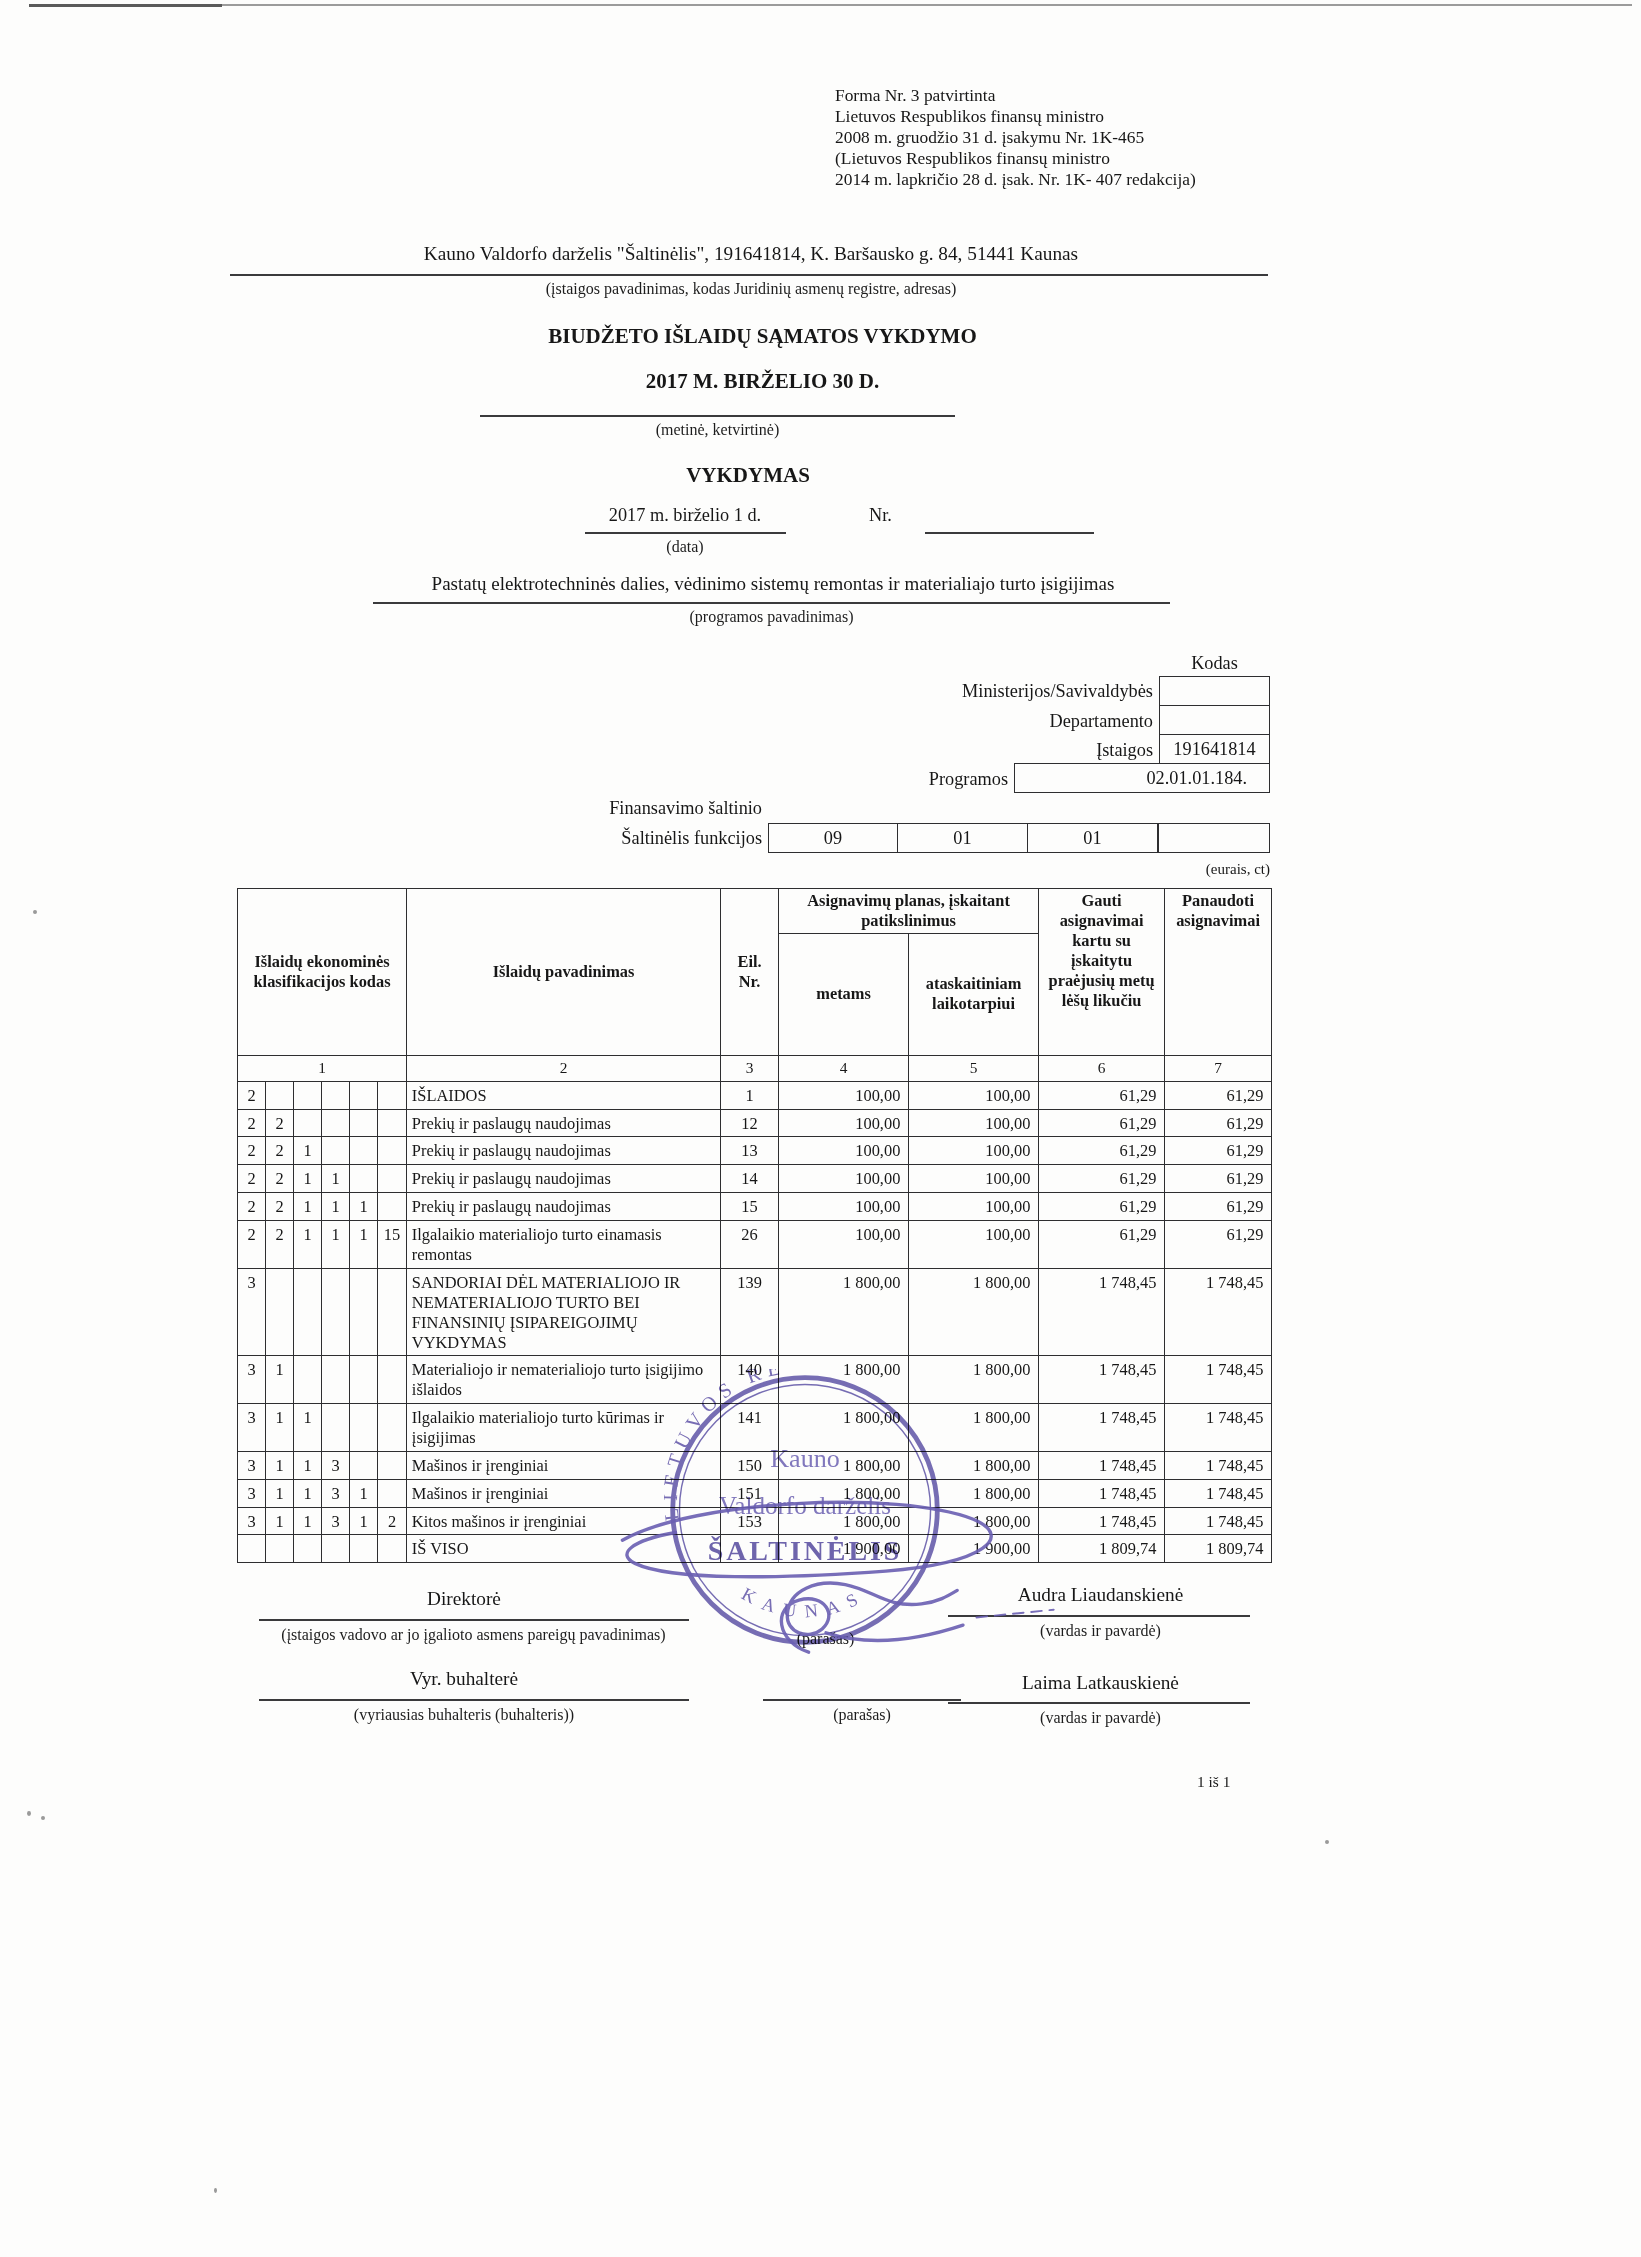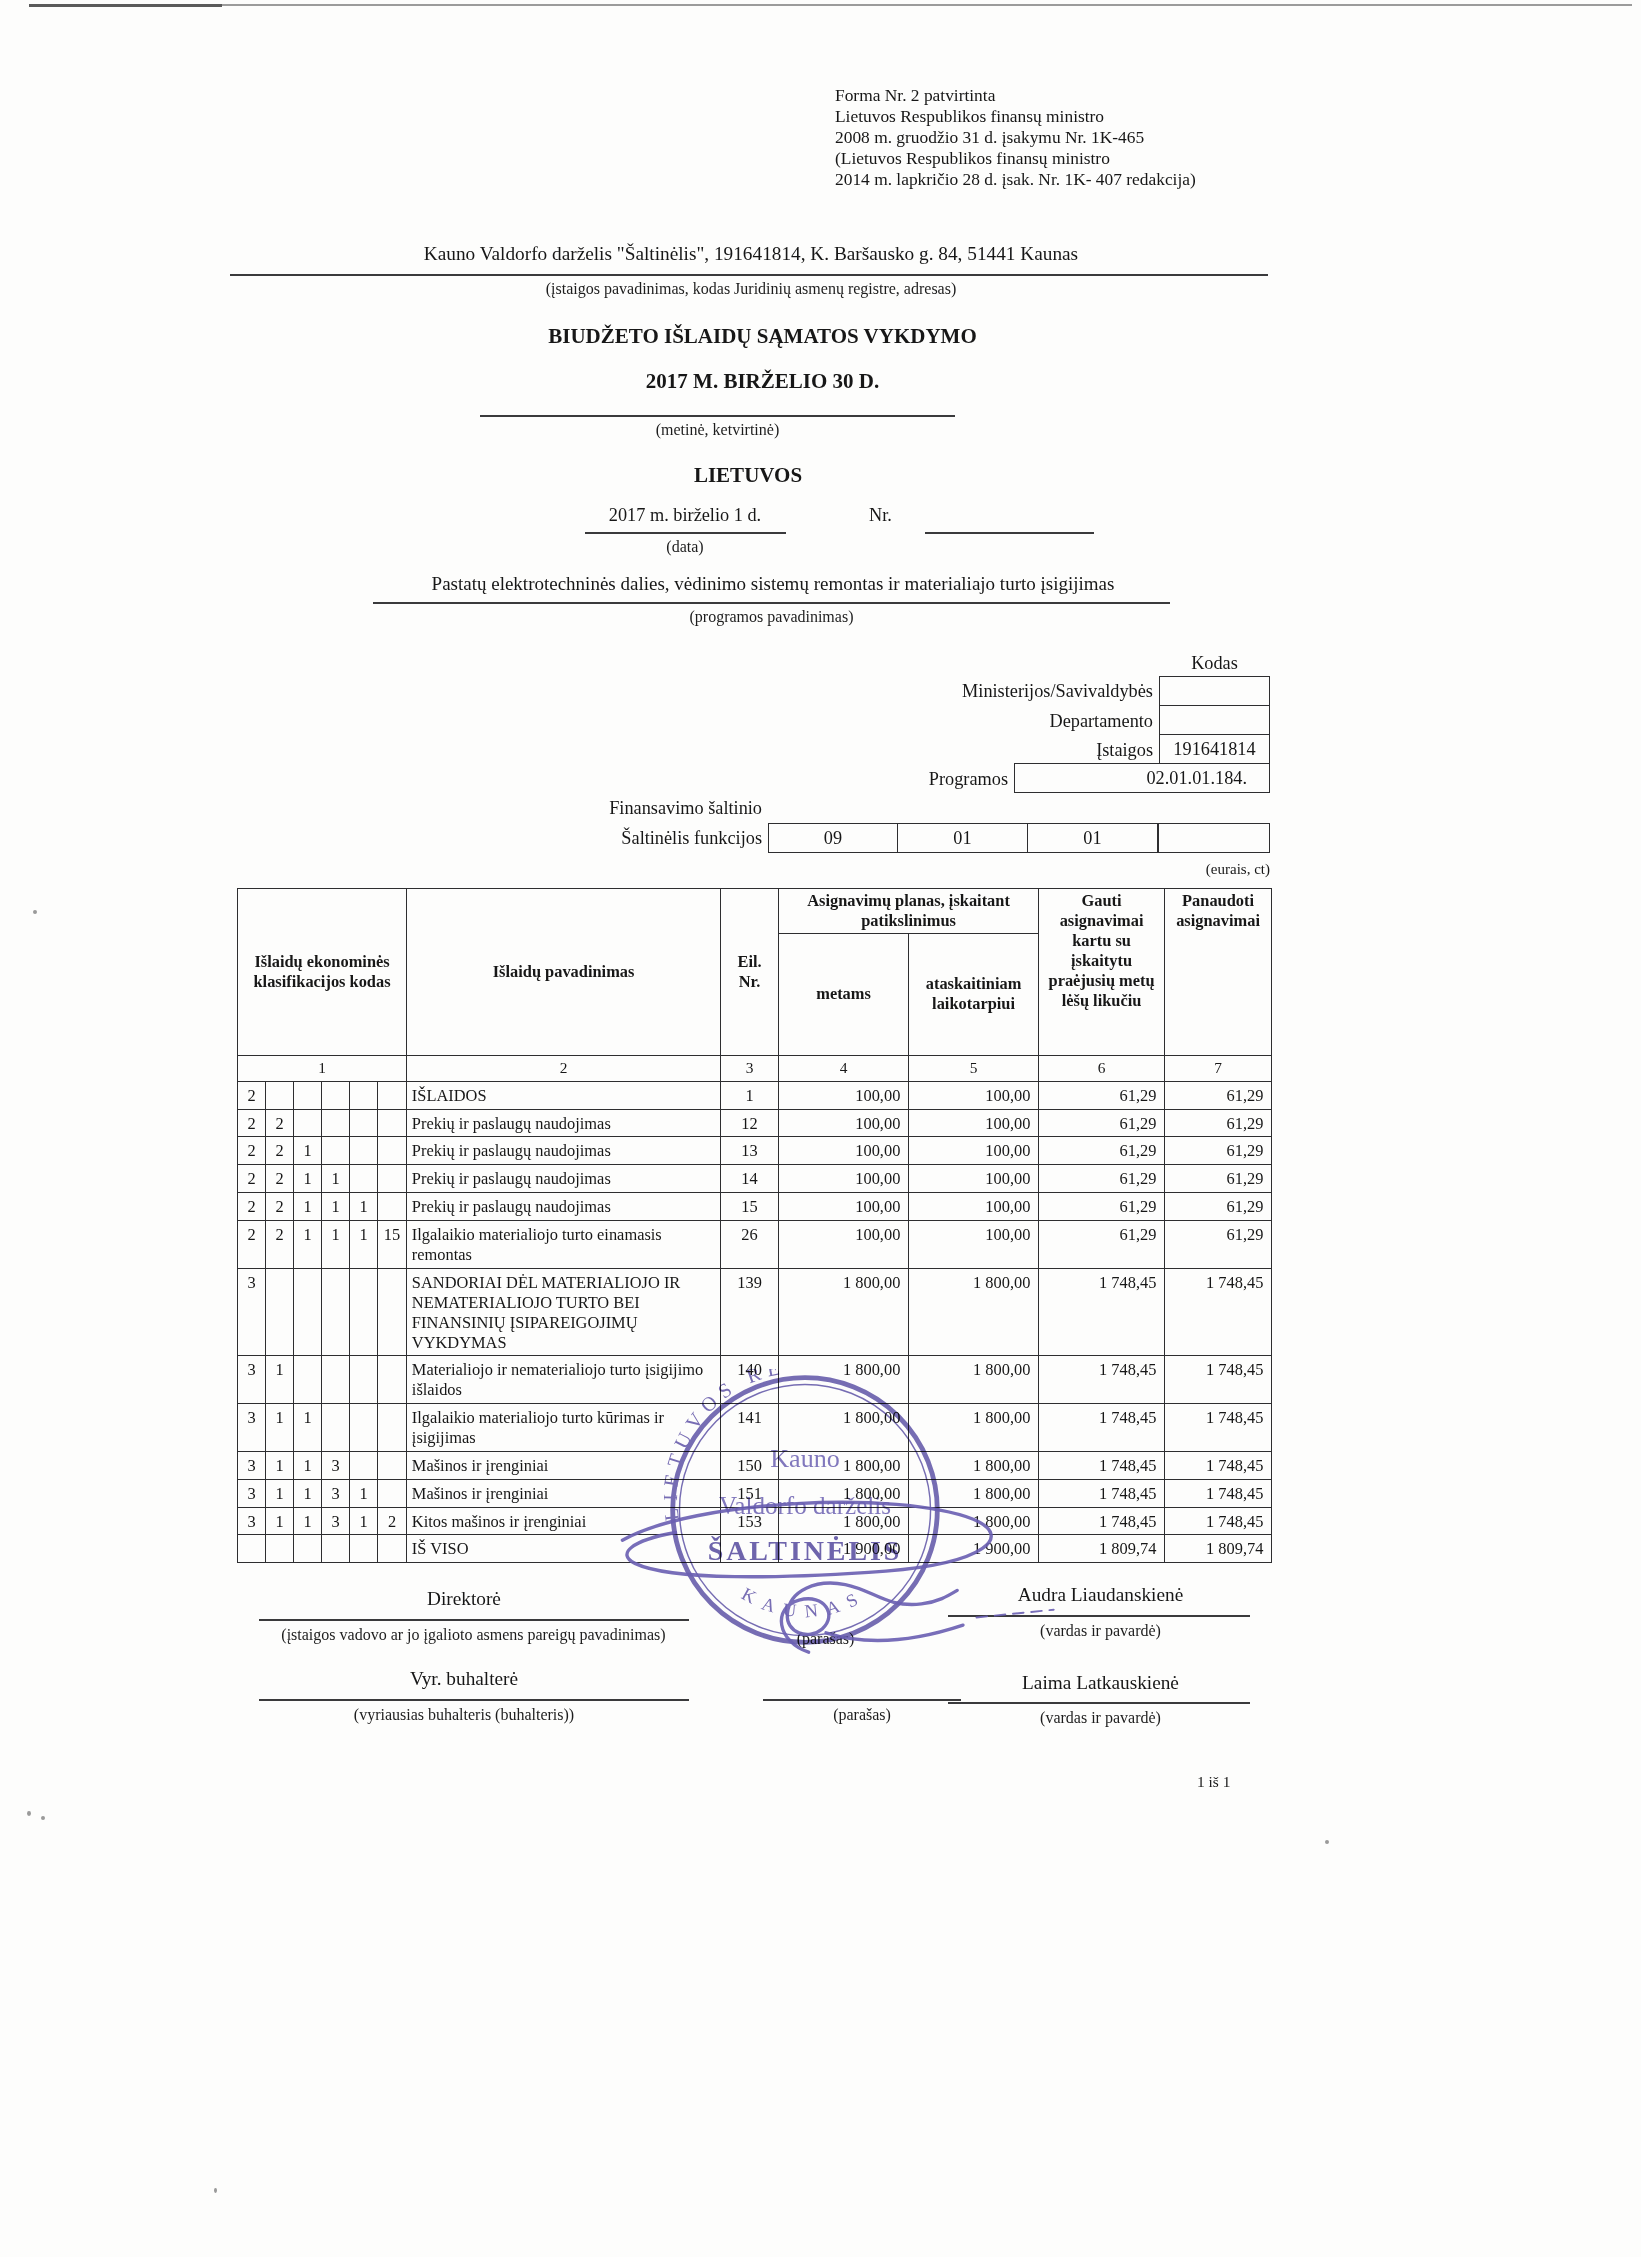--- a/index.html
+++ b/index.html
@@ -50,38 +50,38 @@
 
   <div class="abs" style="left:29px;top:3.9px;width:1603px;height:1.9px;background:#9b9b9b;"></div>
   <div class="abs" style="left:29px;top:3.9px;width:193px;height:2.9px;background:#5a5a5a;"></div>
   <div class="speck" style="left:33px;top:910px;width:3.9px;height:3.9px;"></div>
   <div class="speck" style="left:27px;top:1811px;width:3.9px;height:4.8px;"></div>
   <div class="speck" style="left:41px;top:1816px;width:3.9px;height:3.9px;"></div>
   <div class="speck" style="left:1325px;top:1840px;width:3.9px;height:3.9px;"></div>
   <div class="speck" style="left:214px;top:2188px;width:2.9px;height:4.8px;"></div>
 
   <div class="abs approval">
-    <div>Forma Nr. 2 patvirtinta</div>
+    <div>Forma Nr. 3 patvirtinta</div>
     <div>Lietuvos Respublikos finansų ministro</div>
     <div>2008 m. gruodžio 31 d. įsakymu Nr. 1K-465</div>
     <div>(Lietuvos Respublikos finansų ministro</div>
     <div>2014 m. lapkričio 28 d. įsak. Nr. 1K- 407 redakcija)</div>
   </div>
 
   <div class="abs center" style="left:232px;top:243px;width:1038px;font-size:19.3px;">Kauno Valdorfo darželis "Šaltinėlis", 191641814, K. Baršausko g. 84, 51441 Kaunas</div>
   <div class="hline" style="left:230px;top:274px;width:1038px;"></div>
   <div class="abs center bold" style="left:193px;top:324px;width:1139px;font-size:21px;">BIUDŽETO IŠLAIDŲ SĄMATOS VYKDYMO</div>
 
   <div class="abs center cap" style="left:232px;top:280px;width:1038px;">(įstaigos pavadinimas, kodas Juridinių asmenų registre, adresas)</div>
   <div class="abs center bold" style="left:193px;top:369px;width:1139px;font-size:21px;">2017 M. BIRŽELIO 30 D.</div>
 
   <div class="hline" style="left:480px;top:415px;width:475px;"></div>
   <div class="abs center cap" style="left:480px;top:421px;width:475px;">(metinė, ketvirtinė)</div>
 
-  <div class="abs center bold" style="left:193px;top:463px;width:1110px;font-size:21px;">LIETUVOS</div>
+  <div class="abs center bold" style="left:193px;top:463px;width:1110px;font-size:21px;">VYKDYMAS</div>
 
   <div class="abs center" style="left:579px;top:505px;width:212px;font-size:18.3px;">2017 m. birželio 1 d.</div>
   <div class="abs" style="left:869px;top:505px;font-size:18.3px;">Nr.</div>
   <div class="hline" style="left:585px;top:532px;width:201px;"></div>
   <div class="hline" style="left:925px;top:532px;width:169px;"></div>
   <div class="abs center cap" style="left:579px;top:538px;width:212px;">(data)</div>
 
   <div class="abs center" style="left:348px;top:573px;width:850px;font-size:19px;">Pastatų elektrotechninės dalies, vėdinimo sistemų remontas ir materialiajo turto įsigijimas</div>
   <div class="hline" style="left:373px;top:602px;width:797px;"></div>
   <div class="abs center cap" style="left:373px;top:608px;width:797px;">(programos pavadinimas)</div>

